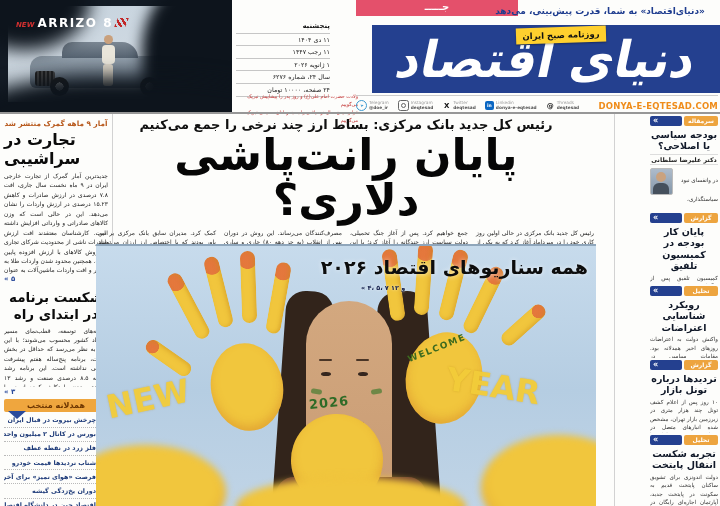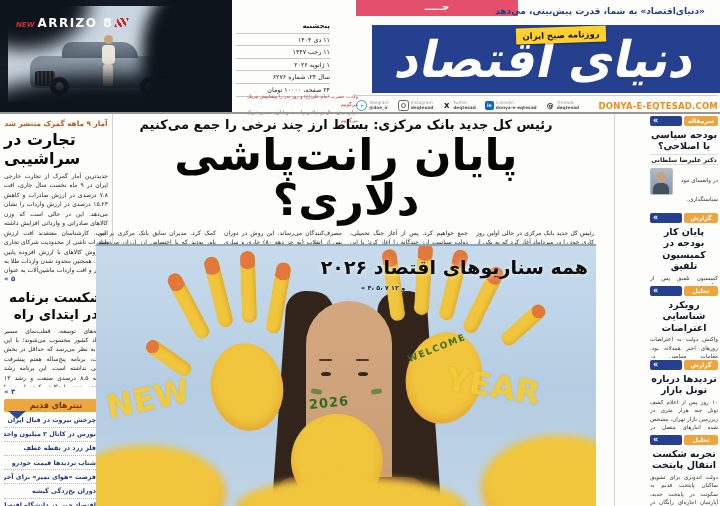--- a/index.html
+++ b/index.html
@@ -257,21 +257,21 @@
     <div class="lc-kicker">آمار ۹ ماهه گمرک منتشر شد</div>
     <div class="lc-title1">تجارت در سراشیبی</div>
     <div class="lc-body b1">جدیدترین آمار گمرک از تجارت خارجی ایران در ۹ ماه نخست سال جاری، افت ۷.۸ درصدی در ارزش صادرات و کاهش ۱۵.۲۳ درصدی در ارزش واردات را نشان می‌دهد. این در حالی است که وزن کالاهای صادراتی و وارداتی افزایش داشته است. کارشناسان معتقدند افت ارزش صادرات ناشی از محدودیت شرکای تجاری و فروش کالاهای با ارزش افزوده پایین است. همچنین محدود شدن واردات طلا به کشور و افت واردات ماشین‌آلات به عنوان دلایل کاهش ارزش واردات ذکر می‌شود؛ آماری که می‌تواند نشانه دیگری از عمق رکود در بخش تولید باشد.</div>
     <div class="pref">« ۵</div>
 
     <div class="lc-title2">شکست برنامه در ابتدای راه</div>
     <div class="lc-body b2">برنامه‌های توسعه، قطب‌نمای مسیر اقتصاد کشور محسوب می‌شوند؛ با این حال به نظر می‌رسد که حداقل در بخش صنعت، برنامه پنج‌ساله هفتم پیشرفت چندانی نداشته است. این برنامه رشد سالانه ۸.۵ درصدی صنعت و رشد ۱۳ درصدی معدن را تکلیف کرده است. با توجه به رشد ۱.۶ درصدی صنعت در سال گذشته و رشد منفی ۱.۱ درصدی در فصل نخست ۱۴۰۴، جبران عقب‌ماندگی از برنامه در ۳ سال آینده عملا امکان‌پذیر نخواهد بود؛ روندی که به تضعیف اصل برنامه‌محوری در اقتصاد ایران منجر خواهد شد.</div>
     <div class="pref">« ۳</div>
 
     <div class="sel-header">
-      <span class="sel-title">تیترهای قدیم</span>
+      <span class="sel-title">همدلانه منتخب</span>
       <span class="sel-chevron"></span>
     </div>
     <div class="sel-list">
       <div class="sel-row">
         <span class="sel-num">۳</span>
         <span class="sel-label">چرخش بیروت در قبال ایران</span>
       </div>
       <div class="sel-row">
         <span class="sel-num">۹</span>
         <span class="sel-label">بورس در کانال ۲ میلیون واحد ماند</span>

